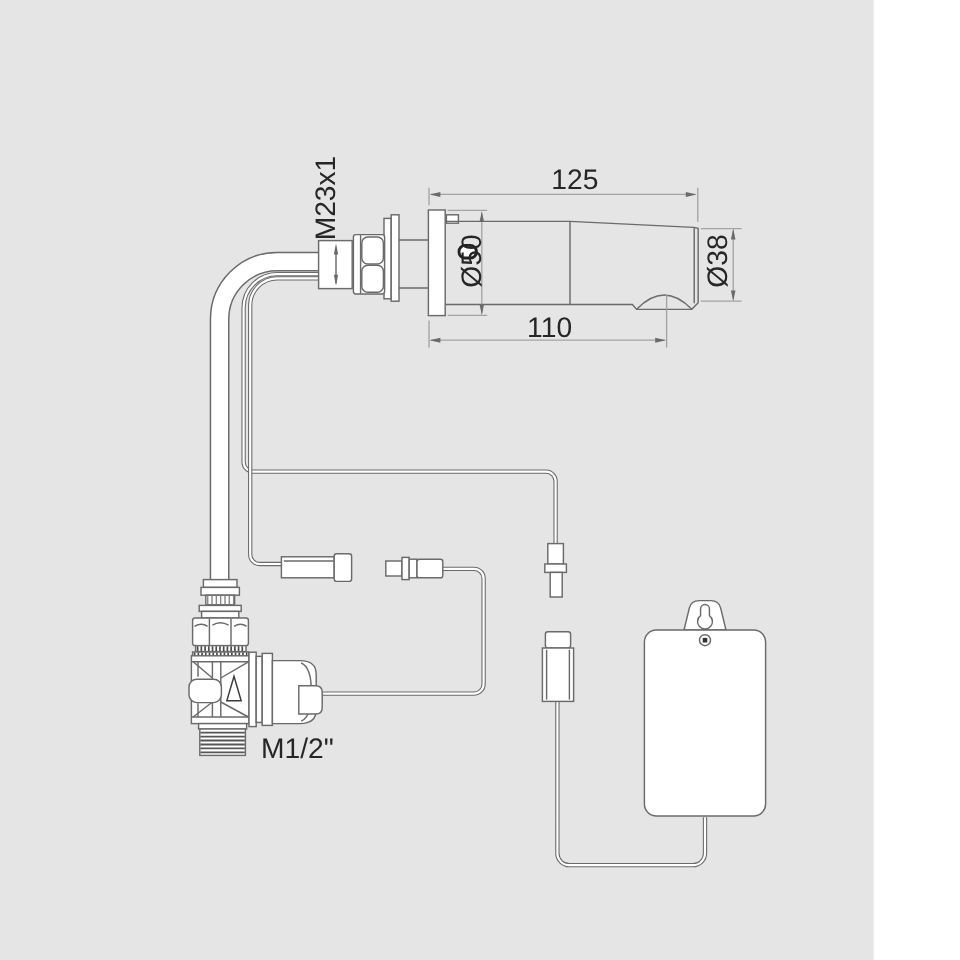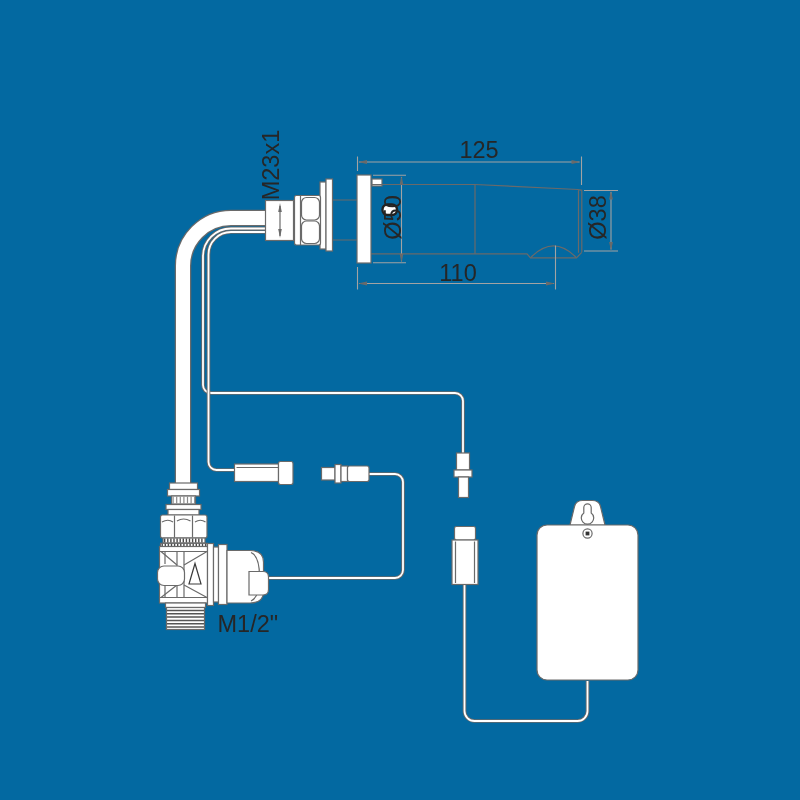--- a/index.html
+++ b/index.html
@@ -1,16 +1,16 @@
 <!DOCTYPE html>
 <html><head>
 <meta charset="utf-8">
 <style>
   html,body{margin:0;padding:0;background:#fff;}
-  .page{width:800px;height:800px;background:#0369a1;position:relative;overflow:hidden;}
+  .page{width:728px;height:800px;background:#e5e5e5;position:relative;overflow:hidden;}
   svg{display:block;}
   text{font-family:"Liberation Sans", sans-serif;font-size:23.5px;fill:#262626;}
   .part{stroke:#6a6a6a;stroke-width:1.2;fill:none;}
   .partw{stroke:#6a6a6a;stroke-width:1.2;fill:#ffffff;}
   .dark{stroke:#3a3a3a;}
   .dim{stroke:#a3a3a3;stroke-width:1.1;fill:none;}
   .arr{fill:#6a6a6a;stroke:none;}
 </style>
 </head>
 <body>

